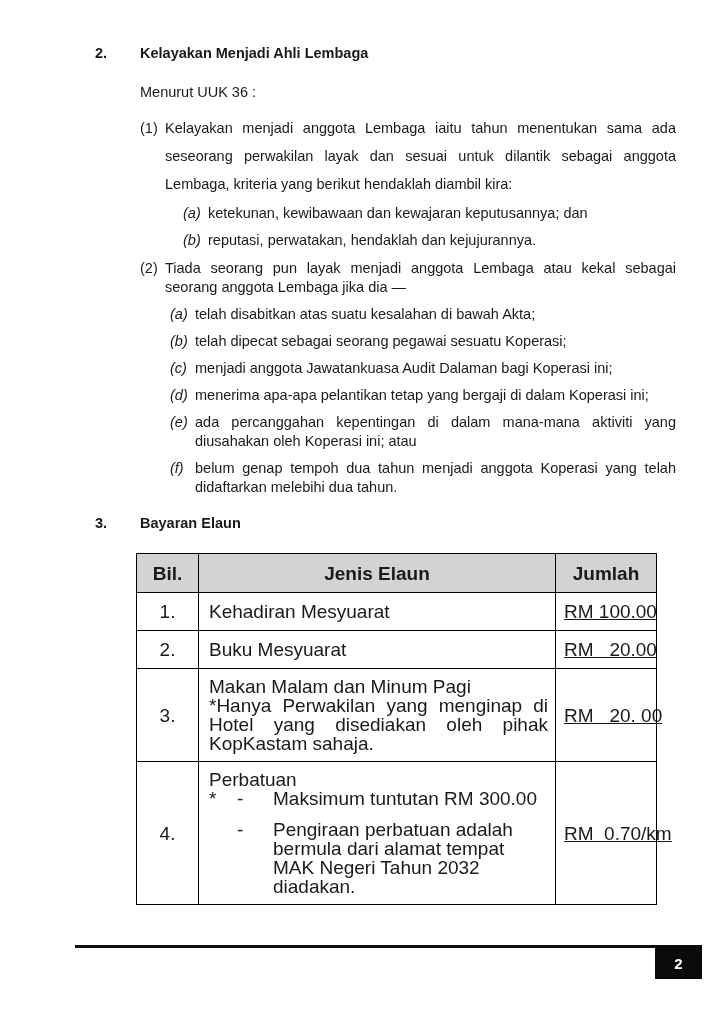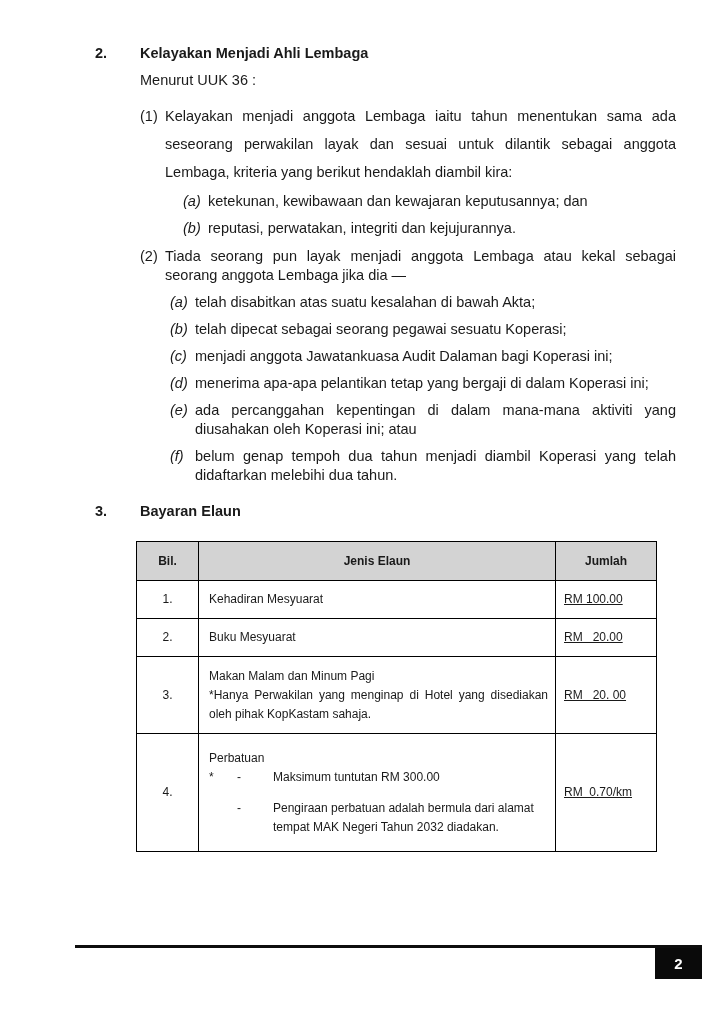--- a/index.html
+++ b/index.html
@@ -12,21 +12,21 @@
     font-size:14.5px;
     color:#1a1a1a;
     overflow:hidden;
   }
   .content { position:absolute; left:95px; right:44px; top:44px; }
 
   .sec-head { display:flex; font-weight:bold; line-height:19px; }
   .sec-num { width:45px; flex:0 0 45px; }
   .sec-title { flex:1; }
 
-  .intro-line { margin-left:45px; margin-top:8px; line-height:19px; }
+  .intro-line { margin-left:45px; margin-top:20px; line-height:19px; }
 
   .num-item { display:flex; margin-left:45px; }
   .num-marker { width:25px; flex:0 0 25px; }
   .num-text { flex:1; text-align:justify; }
 
   .item1 { margin-top:12px; line-height:28px; }
   .item2 { margin-top:9px; line-height:19px; }
 
   .sublist1 { margin-left:88px; margin-top:6px; }
   .sublist2 { margin-left:75px; margin-top:8px; }
@@ -38,21 +38,21 @@
 
   table.allowance {
     margin-left:41px; margin-top:20px;
     border-collapse:collapse;
     width:520px;
     table-layout:fixed;
   }
   table.allowance td, table.allowance th {
     border:1.5px solid #000000;
     vertical-align:middle;
-    font-size:12px;
+    font-size:19px;
     line-height:19px;
   }
   col.c-bil { width:62px; }
   col.c-jenis { width:357px; }
   col.c-jumlah { width:101px; }
   tr.thead th {
     background:#d3d3d3;
     font-weight:bold;
     text-align:center;
     height:39px;
@@ -101,21 +101,21 @@
       <div class="num-text">Kelayakan menjadi anggota Lembaga iaitu tahun menentukan sama ada seseorang perwakilan layak dan sesuai untuk dilantik sebagai anggota Lembaga, kriteria yang berikut hendaklah diambil kira:</div>
     </div>
 
     <div class="sublist1">
       <div class="sub-item">
         <div class="sub-marker">(a)</div>
         <div class="sub-text">ketekunan, kewibawaan dan kewajaran keputusannya; dan</div>
       </div>
       <div class="sub-item">
         <div class="sub-marker">(b)</div>
-        <div class="sub-text">reputasi, perwatakan, integriti dan kejujurannya.</div>
+        <div class="sub-text">reputasi, perwatakan, hendaklah dan kejujurannya.</div>
       </div>
     </div>
 
     <div class="num-item item2">
       <div class="num-marker">(2)</div>
       <div class="num-text">Tiada seorang pun layak menjadi anggota Lembaga atau kekal sebagai seorang anggota Lembaga jika dia —</div>
     </div>
 
     <div class="sublist2">
       <div class="sub-item">
@@ -133,21 +133,21 @@
       <div class="sub-item">
         <div class="sub-marker">(d)</div>
         <div class="sub-text">menerima apa-apa pelantikan tetap yang bergaji di dalam Koperasi ini;</div>
       </div>
       <div class="sub-item">
         <div class="sub-marker">(e)</div>
         <div class="sub-text">ada percanggahan kepentingan di dalam mana-mana aktiviti yang diusahakan oleh Koperasi ini; atau</div>
       </div>
       <div class="sub-item">
         <div class="sub-marker">(f)</div>
-        <div class="sub-text">belum genap tempoh dua tahun menjadi diambil Koperasi yang telah didaftarkan melebihi dua tahun.</div>
+        <div class="sub-text">belum genap tempoh dua tahun menjadi anggota Koperasi yang telah didaftarkan melebihi dua tahun.</div>
       </div>
     </div>
 
     <div class="sec-head sec3">
       <div class="sec-num">3.</div>
       <div class="sec-title">Bayaran Elaun</div>
     </div>
 
 
     <table class="allowance">

